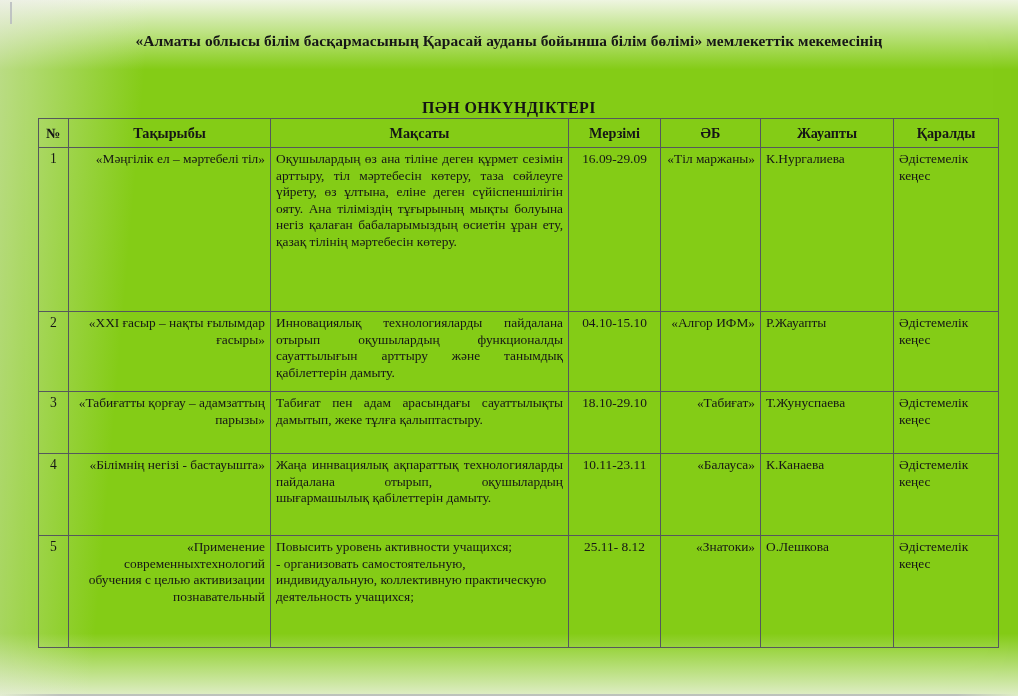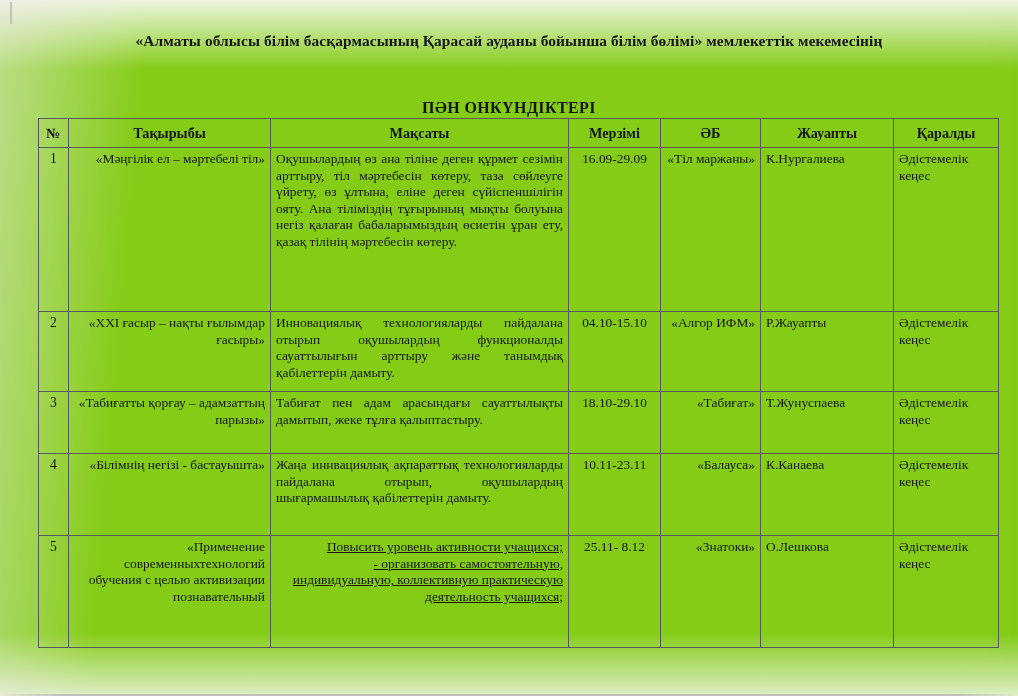--- a/index.html
+++ b/index.html
@@ -112,21 +112,21 @@
   col.c-resp    { width: 133px; }
   col.c-rev     { width: 105px; }
 
   td.no {
     text-align: center;
     vertical-align: middle;
     font-size: 13.6px;
   }
   td.topic   { text-align: right; }
   td.goal    { text-align: justify; text-justify: inter-word; }
-  td.goal.plain { text-align: right; text-decoration: underline; }
+  td.goal.plain { text-align: left; }
   td.term    { text-align: center; white-space: nowrap; }
   td.ab      { text-align: right; }
   td.resp    { text-align: left; }
   td.rev     { text-align: left; }
 
   
   tr.r1 td { height: 158px; }
   tr.r2 td { height: 74px;  }
   tr.r3 td { height: 56px;  }
   tr.r4 td { height: 76px;  }

